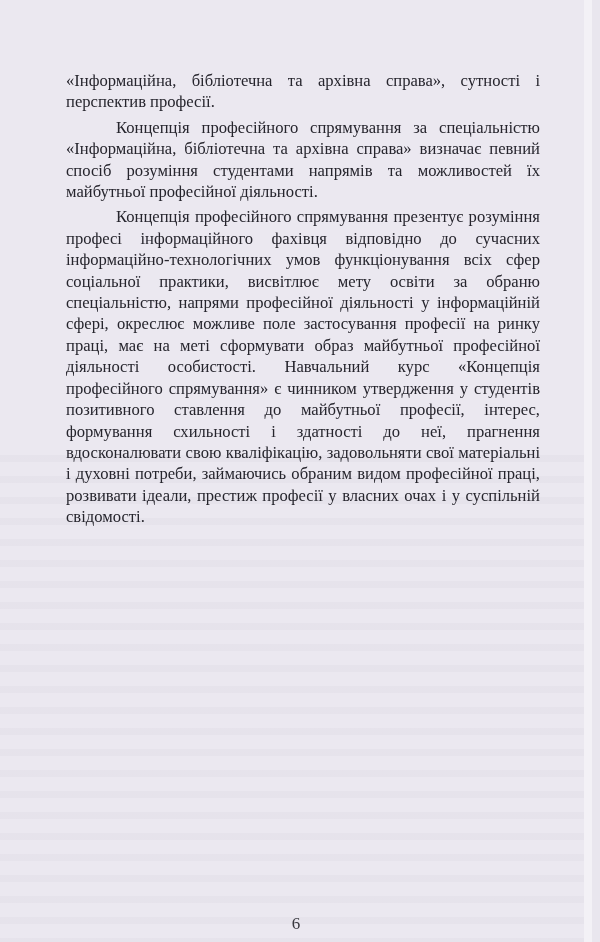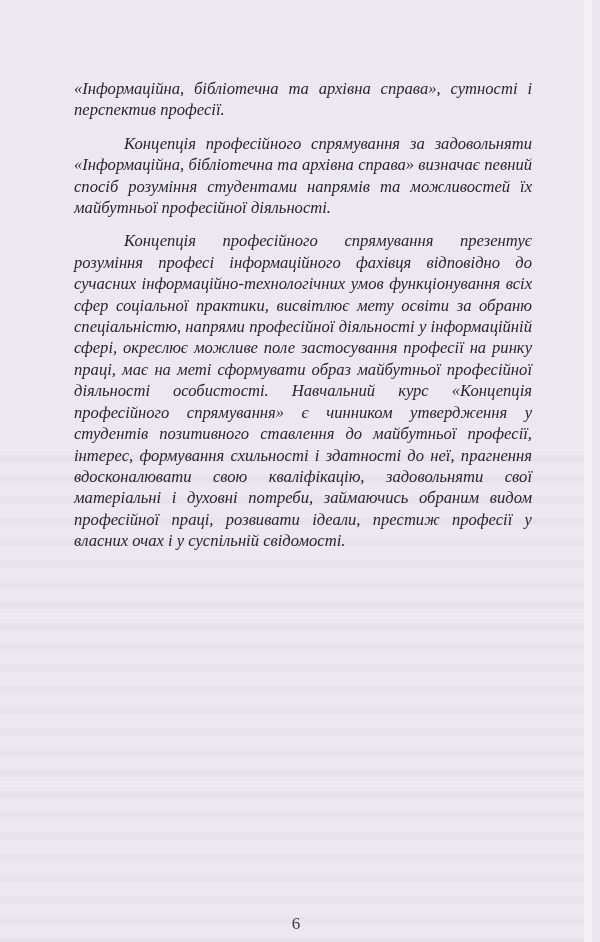--- a/index.html
+++ b/index.html
@@ -53,23 +53,22 @@
     left: 62px;
     top: 66px;
     width: 482px;
     color: #26252d;
     font-size: 16.6px;
     line-height: 21.4px;
     text-align: justify;
     z-index: 2;
   }
   .text-block p {
-    margin: 12px;
+    margin: 4px;
     text-align: justify;
-    font-style: italic;
   }
   .text-block p.indent {
     text-indent: 50px;
   }
   .page-number {
     position: absolute;
     left: 0;
     width: 592px;
     top: 914px;
     text-align: center;
@@ -79,18 +78,18 @@
   }
 </style>
 </head>
 <body>
 
 <div class="page">
   <div class="right-edge"></div>
 
   <div class="text-block">
     <p>«Інформаційна, бібліотечна та архівна справа», сутності і перспектив професії.</p>
-    <p class="indent">Концепція професійного спрямування за задовольняти «Інформаційна, бібліотечна та архівна справа» визначає певний спосіб розуміння студентами напрямів та можливостей їх майбутньої професійної діяльності.</p>
+    <p class="indent">Концепція професійного спрямування за спеціальністю «Інформаційна, бібліотечна та архівна справа» визначає певний спосіб розуміння студентами напрямів та можливостей їх майбутньої професійної діяльності.</p>
     <p class="indent">Концепція професійного спрямування презентує розуміння професі інформаційного фахівця відповідно до сучасних інформаційно-технологічних умов функціонування всіх сфер соціальної практики, висвітлює мету освіти за обраню спеціальністю, напрями професійної діяльності у інформаційній сфері, окреслює можливе поле застосування професії на ринку праці, має на меті сформувати образ майбутньої професійної діяльності особистості. Навчальний курс «Концепція професійного спрямування» є чинником утвердження у студентів позитивного ставлення до майбутньої професії, інтерес, формування схильності і здатності до неї, прагнення вдосконалювати свою кваліфікацію, задовольняти свої матеріальні і духовні потреби, займаючись обраним видом професійної праці, розвивати ідеали, престиж професії у власних очах і у суспільній свідомості.</p>
   </div>
 
   <div class="page-number">6</div>
 </div>
 
 </body></html>

